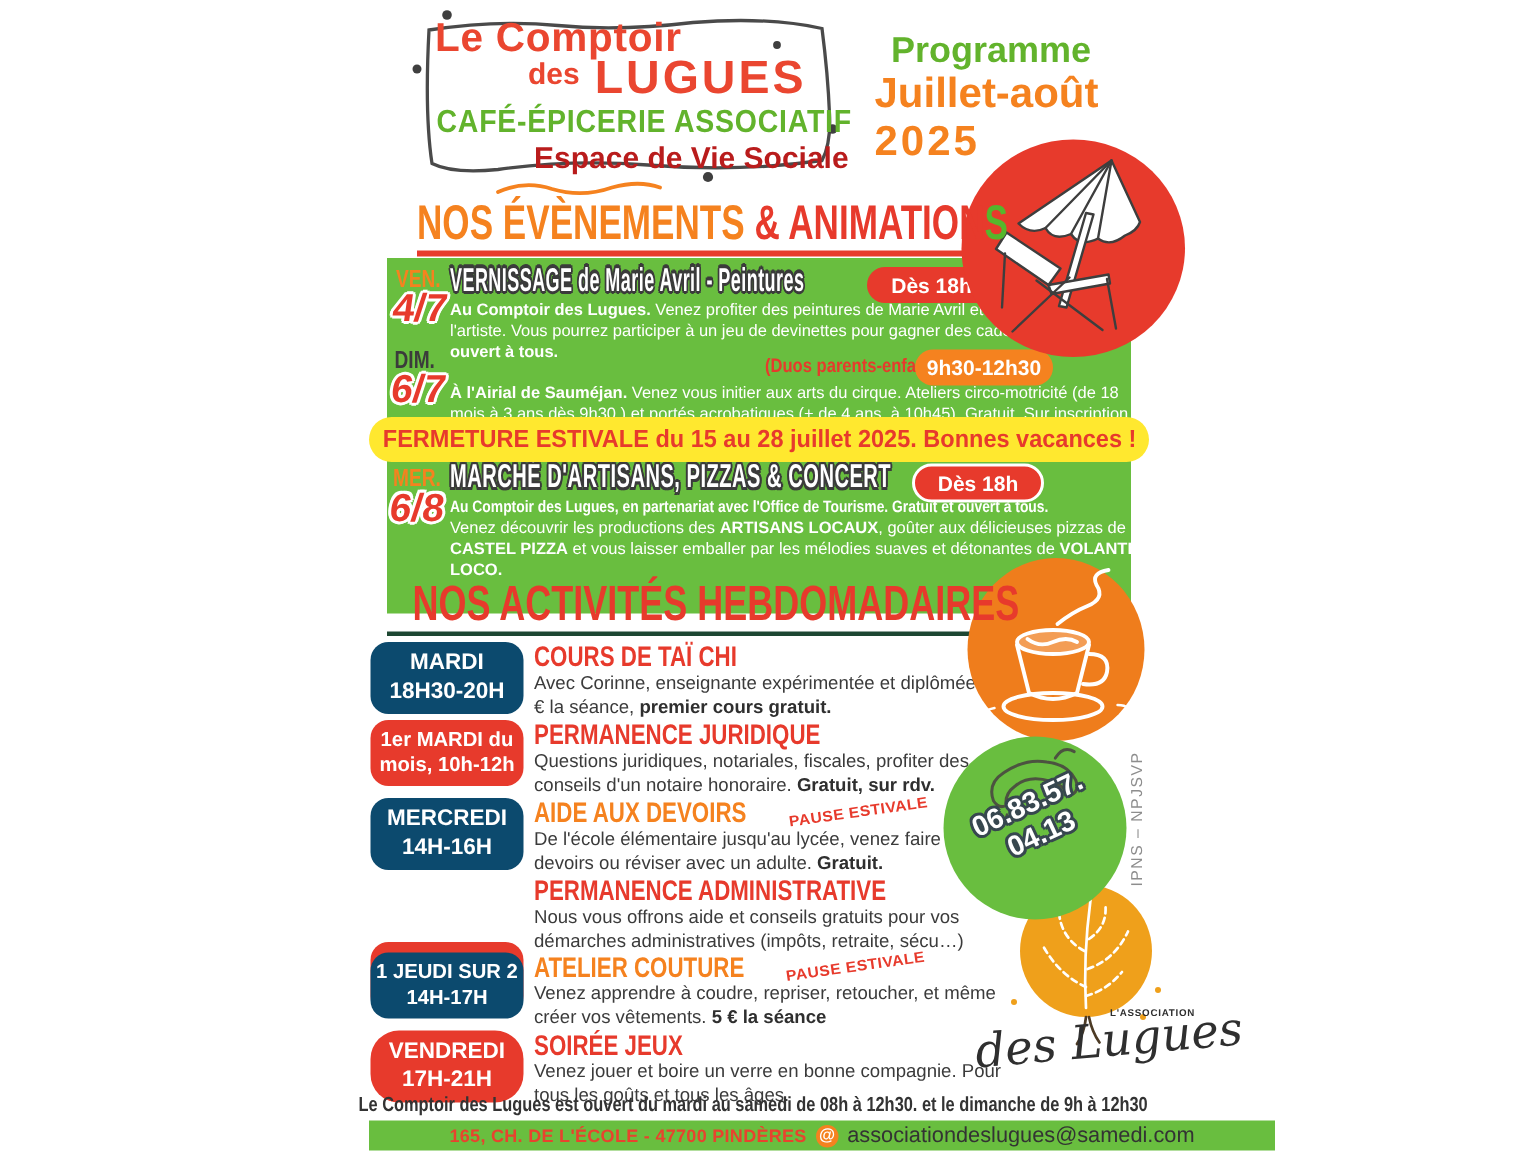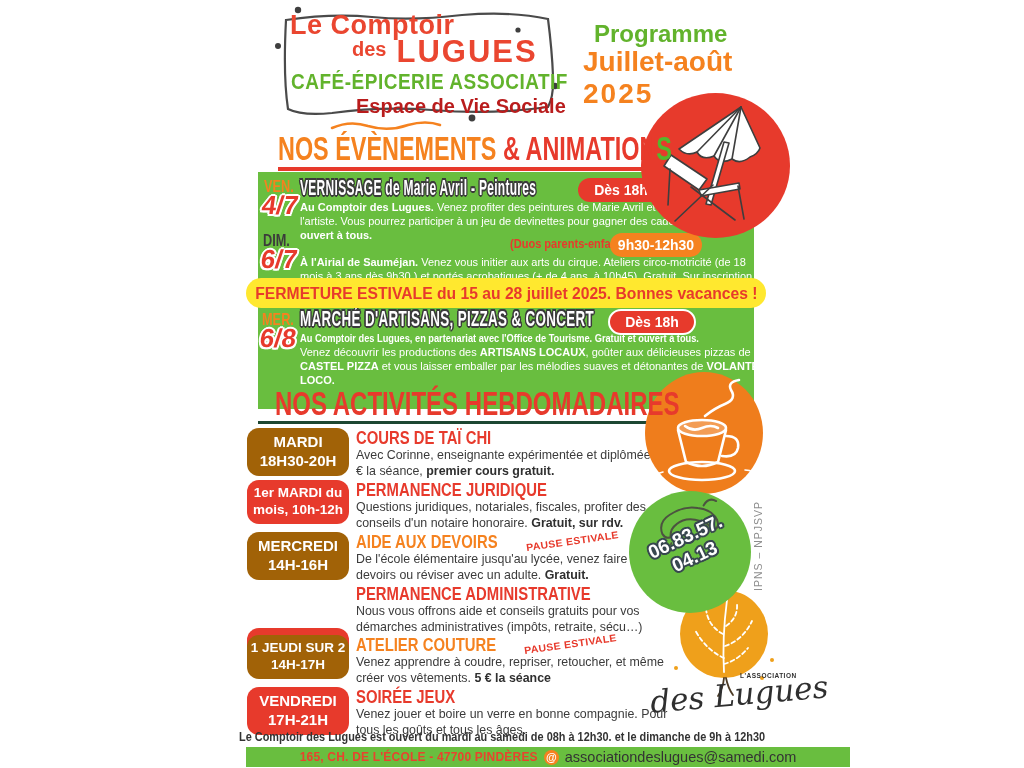--- a/index.html
+++ b/index.html
@@ -42,21 +42,21 @@
   .banner span{font-size:16.5px;font-weight:800;color:#e73a2c;white-space:nowrap;transform:scaleX(.95);}
 
   
   .act-line{background:#1d4732;height:3px;z-index:0;}
   .act-title{left:275px;top:385px;font-size:30px;font-weight:800;color:#e73a2c;transform:scale(.8,1.1);white-space:nowrap;z-index:2;}
   .coffee-circle{left:645px;top:372px;width:118px;height:122px;border-radius:50%;background:#ef7d1c;z-index:1;}
   .sched{left:247px;width:102px;border-radius:12px;color:#fff;font-weight:800;text-align:center;
          padding:5px 0;line-height:1.25;}
   .sched .l1,.sched .l2{display:block;font-size:15px;}
   .sched.small .l1,.sched.small .l2{font-size:13.5px;}
-  .sched.orange{background:#a16207;}
+  .sched.orange{background:#0c4a6e;}
   .sched.red{background:#e73a2c;}
   .act-h{left:356px;font-size:17.5px;font-weight:800;white-space:nowrap;transform:scale(.85,1.08);transform-origin:left top;}
   .act-h.red{color:#e73a2c;}
   .act-h.orange{color:#f5821f;}
   .stamp{font-size:10px;font-weight:800;color:#e73a2c;transform:rotate(-8deg) scaleX(1.05);transform-origin:left bottom;display:inline-block;margin-left:4px;vertical-align:-4px;letter-spacing:.3px;}
   .act-body{left:356px;width:318px;font-size:12.4px;line-height:1.3;color:#3b3b3b;}
   .act-body b{font-weight:800;color:#2f2f2f;}
 
   
   .phone-circle{left:629px;top:491px;width:122px;height:122px;border-radius:50%;background:#69be3f;z-index:3;}
@@ -221,21 +221,21 @@
     <span class="l1">1 JEUDI SUR 2</span>
       <span class="l2">14H-17H</span>
   </div>
   <div class="abs nowrap" style="left:356px;top:634px;">
     <span class="act-h orange sq" style="position:static;">ATELIER COUTURE</span><span class="stamp">PAUSE ESTIVALE</span>
   </div>
   <div class="abs act-body" style="top:654px;">
     <span>Venez apprendre à coudre, repriser, retoucher, et même créer vos vêtements. </span><b>5 € la séance</b>
   </div>
 
-  <div class="abs sched red" style="top:687px;">
+  <div class="abs sched red" style="top:687px;border-radius:19px;">
     <span class="l1">VENDREDI</span>
       <span class="l2">17H-21H</span>
   </div>
   <div class="abs act-h red" style="top:686px;">SOIRÉE JEUX</div>
   <div class="abs act-body" style="top:706px;">
     <span>Venez jouer et boire un verre en bonne compagnie. Pour tous les goûts et tous les âges.</span>
   </div>
 
   <div class="abs phone-circle">
     <svg style="position:absolute;left:24px;top:6px;transform:rotate(-6deg);" width="72" height="46" viewBox="0 0 72 46">

